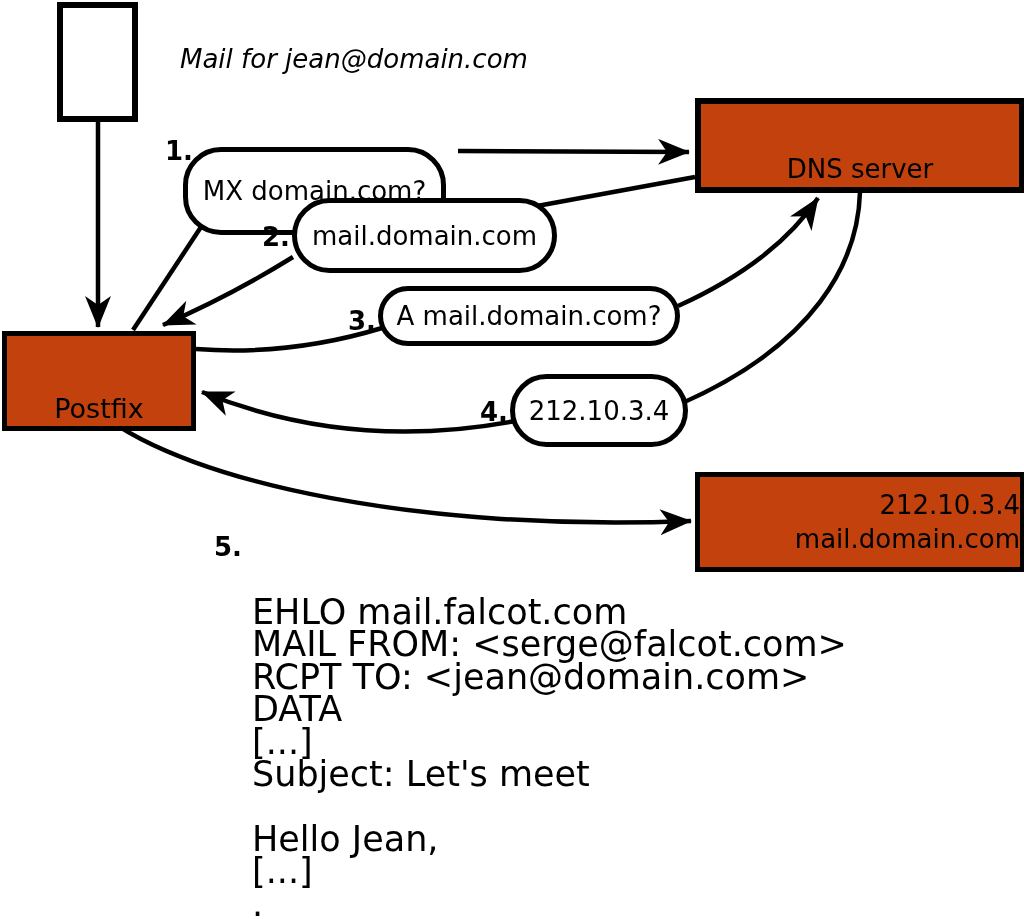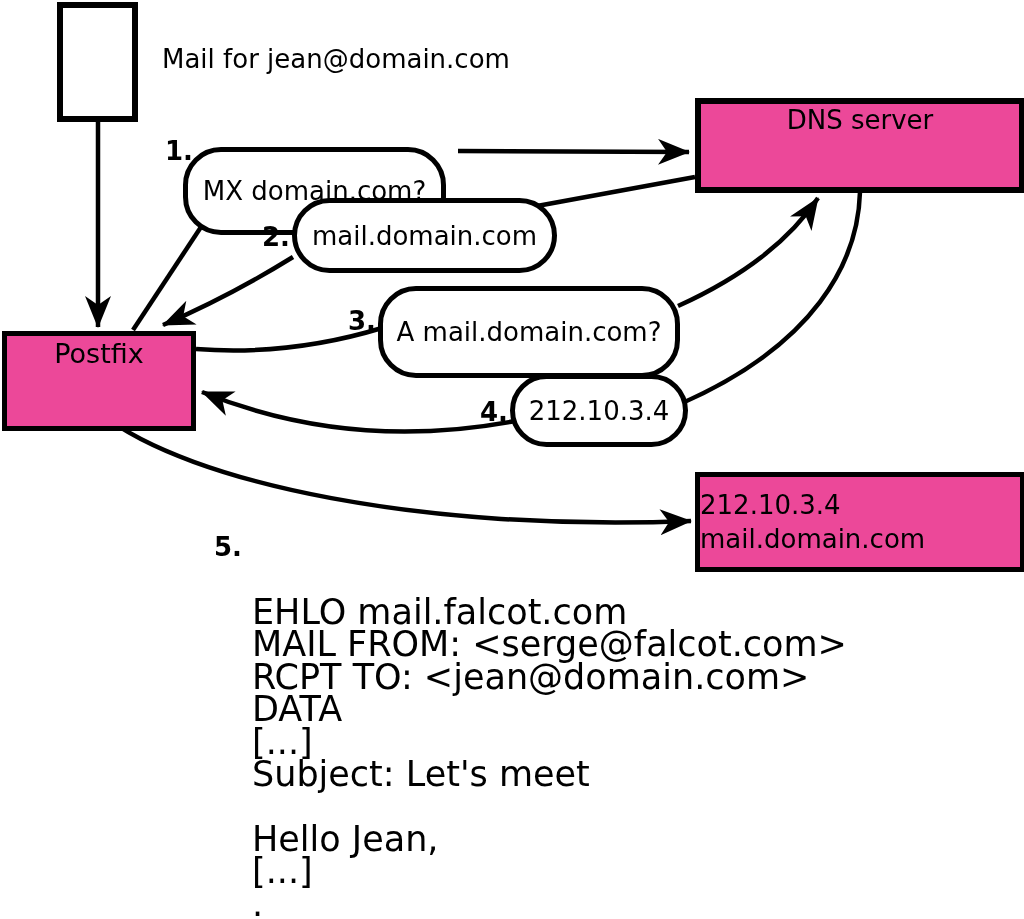--- a/index.html
+++ b/index.html
@@ -14,23 +14,23 @@
   }
   #arrow-layer {
     position: absolute;
     left: 0; top: 0;
     width: 1024px; height: 919px;
   }
   .box {
     position: absolute;
     box-sizing: border-box;
     border: 5px solid #000000;
-    background: #ec4899;
+    background: #c2410c;
     display: flex;
-    align-items: flex-start;
+    align-items: flex-end;
     justify-content: center;
     font-size: 26px;
     line-height: 1.3;
     text-align: center;
   }
   .pill {
     position: absolute;
     box-sizing: border-box;
     border: 5px solid #000000;
     border-radius: 38px;
@@ -59,28 +59,28 @@
     width: 81px; height: 120px;
     box-sizing: border-box;
     border: 6px solid #000000;
     background: #ffffff;
   }
   #postfix-box   { left: 2px;   top: 331px; width: 194px; height: 100px;  font-size: 27px; }
   #dns-box       { left: 695px; top: 98px;  width: 330px; height: 95px;  border-width: 6px; }
   #target-box    { left: 695px; top: 472px; width: 330px; height: 100px; flex-direction: column; line-height: 34px; }
   #pill-1 { left: 183px; top: 113px; width: 263px; height: 88px; margin-top: 34px; }
   #pill-2 { left: 292px; top: 198px; width: 265px; height: 75px; }
-  #pill-3 { left: 378px; top: 286px; width: 302px; height: 92px; }
+  #pill-3 { left: 378px; top: 286px; width: 302px; height: 60px; }
   #pill-4 { left: 510px; top: 374px; width: 178px; height: 73px; }
   #num-1 { left: 155px; top: 136px; width: 38px; }
   #num-2 { left: 250px; top: 222px; width: 40px; }
   #num-3 { left: 338px; top: 306px; width: 38px; }
   #num-4 { left: 470px; top: 397px; width: 38px; }
   #num-5 { left: 200px; top: 532px; width: 42px; }
-  #note-text  { left: 162px; top: 44px; }
+  #note-text  { left: 180px; top: 44px; font-style: italic; }
   #step5-text { left: 252px; top: 532px; }
   #smtp-block {
     position: absolute;
     left: 252px; top: 596px;
     margin: 0;
     font-family: "DejaVu Sans", "Liberation Sans", sans-serif;
     font-size: 35px;
     line-height: 32.4px;
     white-space: pre;
   }

